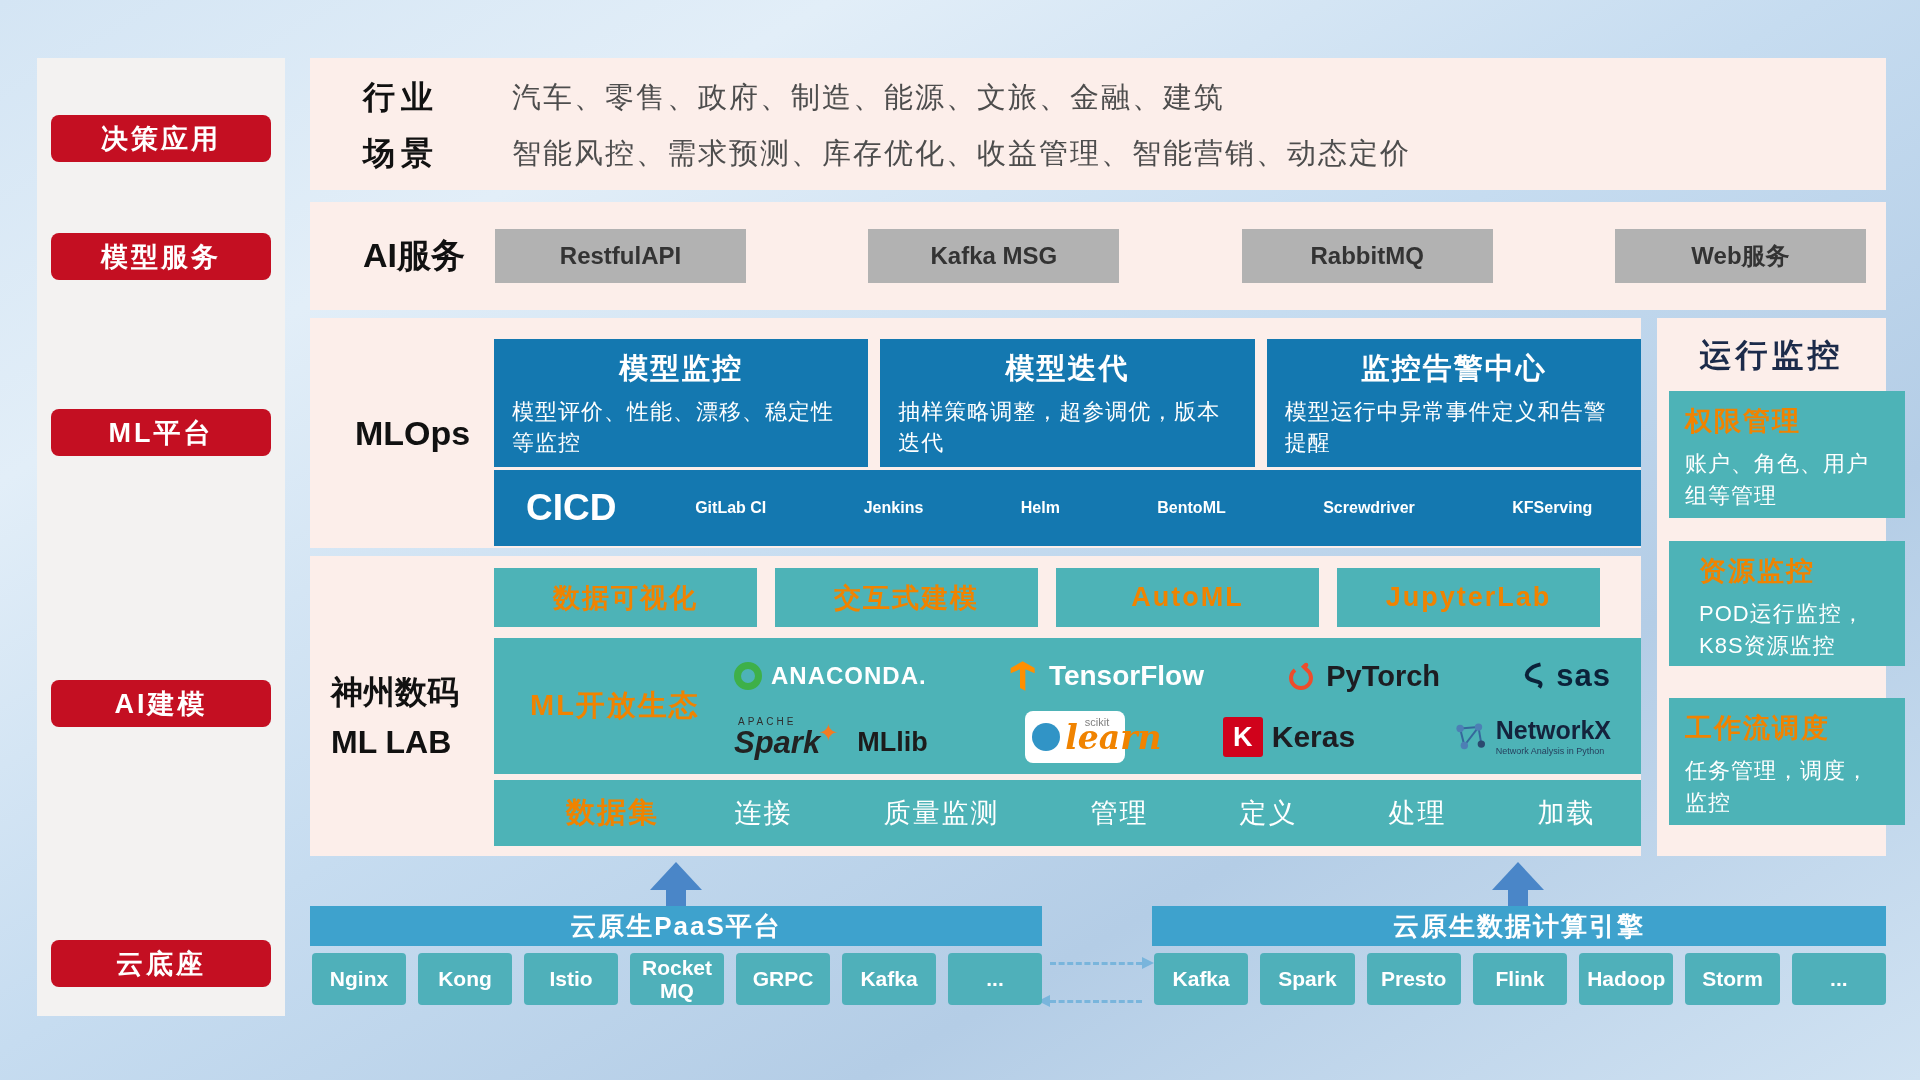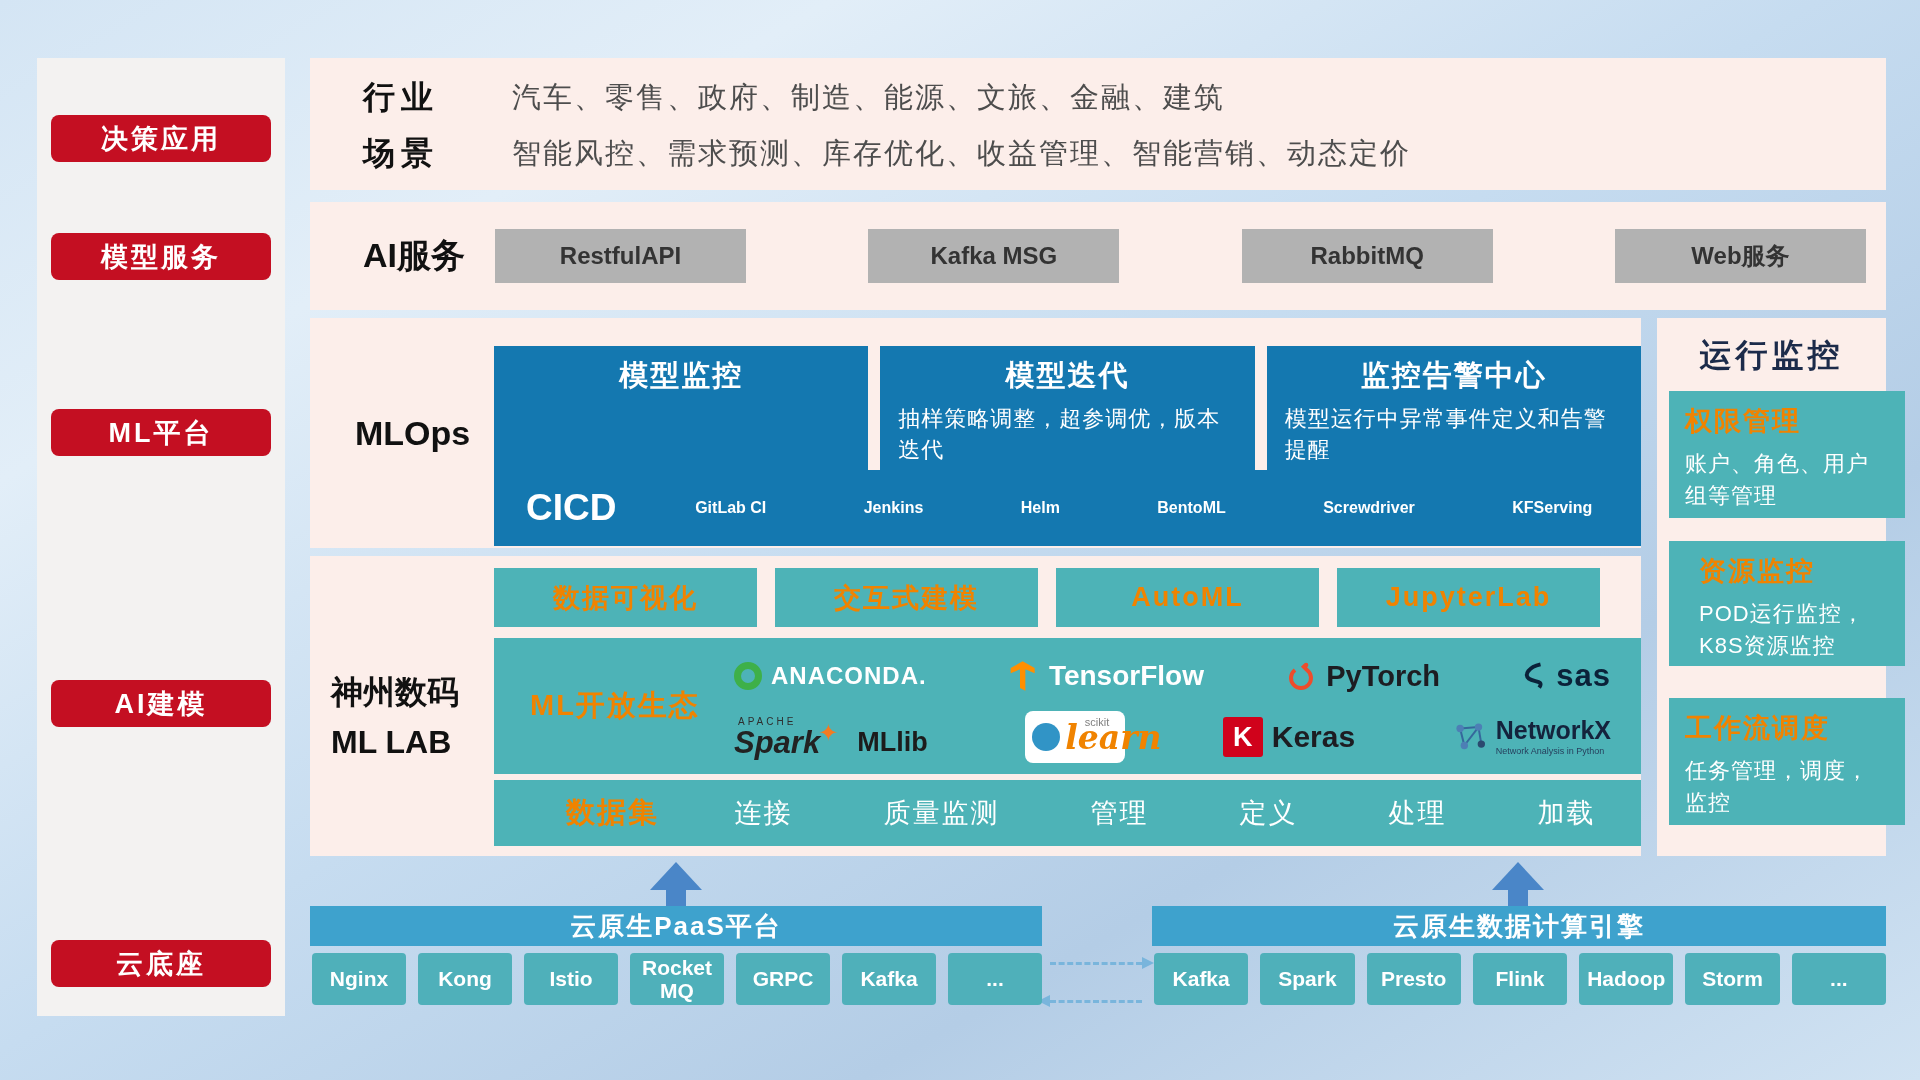--- a/index.html
+++ b/index.html
@@ -30,21 +30,21 @@
   .svc-label{position:absolute;left:53px;top:0;height:100%;display:flex;align-items:center;
     font-size:34px;font-weight:bold;color:#111;}
   .svc-btns{position:absolute;left:185px;right:20px;top:50%;transform:translateY(-50%);
     display:flex;justify-content:space-between;}
   .gray-btn{width:251px;height:54px;background:#b2b2b2;color:#333;font-size:24px;font-weight:bold;
     display:flex;align-items:center;justify-content:center;}
 
   
   .mlops-label{position:absolute;left:45px;top:0;height:100%;display:flex;align-items:center;
     font-size:34px;font-weight:bold;color:#111;}
-  .mlops-cards{position:absolute;left:184px;top:28px;width:1147px;display:flex;gap:12px;}
+  .mlops-cards{position:absolute;left:184px;top:21px;width:1147px;display:flex;gap:12px;}
   .blue-card{flex:1;height:128px;background:#1478b0;color:#fff;box-sizing:border-box;padding:8px 18px 0;}
   .blue-card h3{margin:2px 0 8px;font-size:29px;text-align:center;font-weight:bold;letter-spacing:2px;}
   .blue-card p{margin:0;font-size:22px;line-height:1.4;letter-spacing:1px;}
   .cicd-row{position:absolute;left:184px;top:152px;width:1147px;height:76px;background:#1478b0;
     display:flex;align-items:center;color:#fff;}
   .cicd-title{font-size:37px;font-weight:bold;margin:0 30px 0 32px;}
   .cicd-items{flex:1;display:flex;justify-content:space-around;align-items:center;}
   .cicd-item{font-size:16px;font-weight:bold;text-align:center;line-height:1.15;}
 
   
@@ -154,20 +154,21 @@
       <div class="gray-btn">RabbitMQ</div>
       <div class="gray-btn">Web服务</div>
     </div>
   </div>
 
   <div class="band" id="band-mlops">
     <div class="mlops-label">MLOps</div>
     <div class="mlops-cards">
       <div class="blue-card">
         <h3>模型监控</h3>
+        <p>模型评价、性能、漂移、稳定性等监控</p>
       </div>
       <div class="blue-card">
         <h3>模型迭代</h3>
         <p>抽样策略调整，超参调优，版本迭代</p>
       </div>
       <div class="blue-card">
         <h3>监控告警中心</h3>
         <p>模型运行中异常事件定义和告警提醒</p>
       </div>
     </div>

